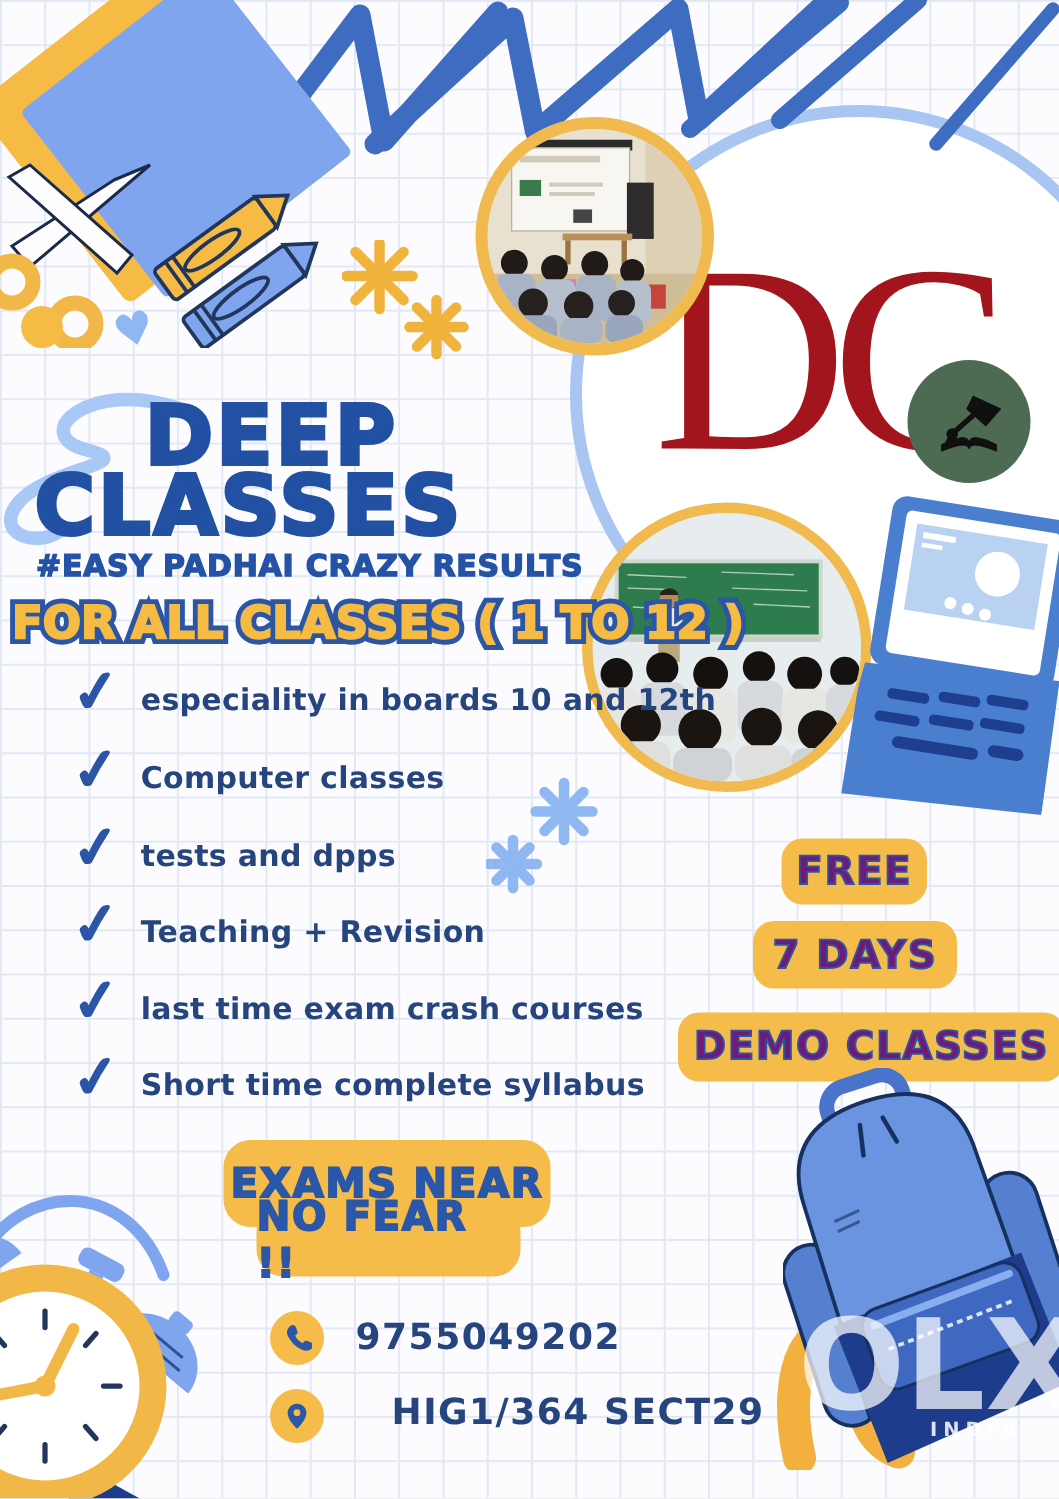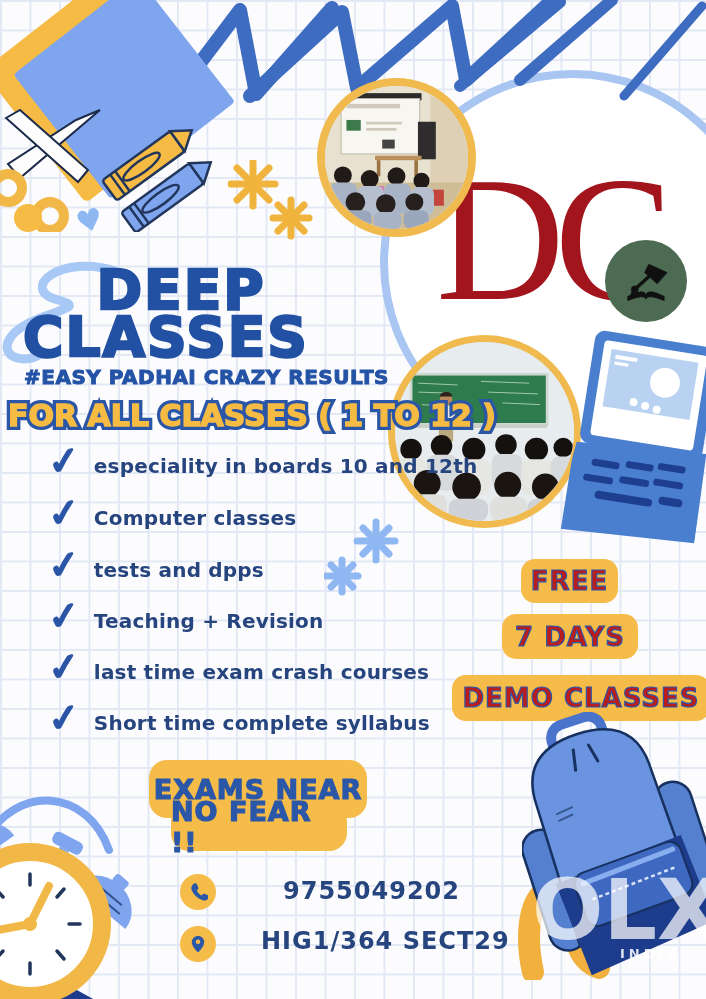--- a/index.html
+++ b/index.html
@@ -37,21 +37,21 @@
   .audience span{position:absolute;left:0;top:0;white-space:nowrap;}
   .aud-back{color:#2b55a6;-webkit-text-stroke:8px #2b55a6;}
   .aud-front{color:#f5bb43;-webkit-text-stroke:1.5px #f5bb43;}
   
   .feature{left:48px;width:430px;display:flex;align-items:flex-start;}
   .check{font-size:38px;line-height:30px;font-weight:bold;color:#2b55a6;
     -webkit-text-stroke:2px #2b55a6;transform:rotate(-6deg);margin-right:14px;}
   .ftext{font-size:20px;font-weight:700;color:#26457e;margin-top:8px;letter-spacing:0.2px;}
   
   .badge{background:#f6bc4a;border-radius:14px;display:flex;align-items:center;justify-content:center;
-    color:#b91c1c;font-weight:900;font-size:26px;-webkit-text-stroke:1.2px #2b57a8;letter-spacing:1px;}
+    color:#701a75;font-weight:900;font-size:26px;-webkit-text-stroke:1.2px #2b57a8;letter-spacing:1px;}
   .badge-free{left:521px;top:559px;width:97px;height:44px;}
   .badge-7days{left:502px;top:614px;width:136px;height:45px;}
   .badge-demo{left:452px;top:675px;width:258px;height:46px;}
   
   .pill{background:#f6bc4a;border-radius:18px;display:flex;align-items:center;justify-content:center;
     color:#2b57a8;font-weight:900;font-size:27px;-webkit-text-stroke:1.2px #2b57a8;letter-spacing:1px;}
   .pill1{left:149px;top:760px;width:218px;height:58px;}
   .pill2{left:171px;top:803px;width:176px;height:48px;}
   
   .cicon{width:36px;height:36px;border-radius:50%;background:#f6bc4a;
@@ -331,21 +331,21 @@
     <line x1="75" y1="146" x2="94" y2="108" stroke="#f2b847" stroke-width="8" stroke-linecap="round"></line>
     <line x1="75" y1="146" x2="38" y2="153" stroke="#f2b847" stroke-width="8" stroke-linecap="round"></line>
     <circle cx="75" cy="146" r="7" fill="#f2b847"></circle>
   </svg>
 
   <div class="abs cicon" style="left:180px;top:874px;">
     <svg width="20" height="20" viewBox="0 0 32 32">
       <path d="M8 4c3-3 6-2 7 1l1.5 4c.5 2-.5 3.5-2.5 4 1.5 4 4.5 7 8.5 8.5 .5-2 2-3 4-2.5l4 1.5c3 1 4 4 1 7-2 2-6 3-10 1C15 26 9.5 20.5 6.5 14.5 4.5 10.5 5 7 8 4z" fill="#2b57a8"></path>
     </svg>
   </div>
-  <div class="abs ctext" style="left:237px;top:877px;padding-left:46px;">9755049202</div>
+  <div class="abs ctext" style="left:237px;top:877px;">9755049202</div>
 
   <div class="abs cicon" style="left:180px;top:926px;">
     <svg width="20" height="20" viewBox="0 0 32 32">
       <path d="M16 3c-5.5 0-10 4.3-10 9.7C6 20.5 16 29.5 16 29.5s10-9 10-16.8C26 7.3 21.5 3 16 3z" fill="#2b57a8"></path>
       <circle cx="16" cy="12.5" r="3.6" fill="#f6bc4a"></circle>
     </svg>
   </div>
   <div class="abs ctext" style="left:237px;top:927px;margin-left:24px;">HIG1/364 SECT29</div>
 
   <svg class="abs" style="left:515px;top:850px;" width="140" height="130" viewBox="0 0 140 130">

